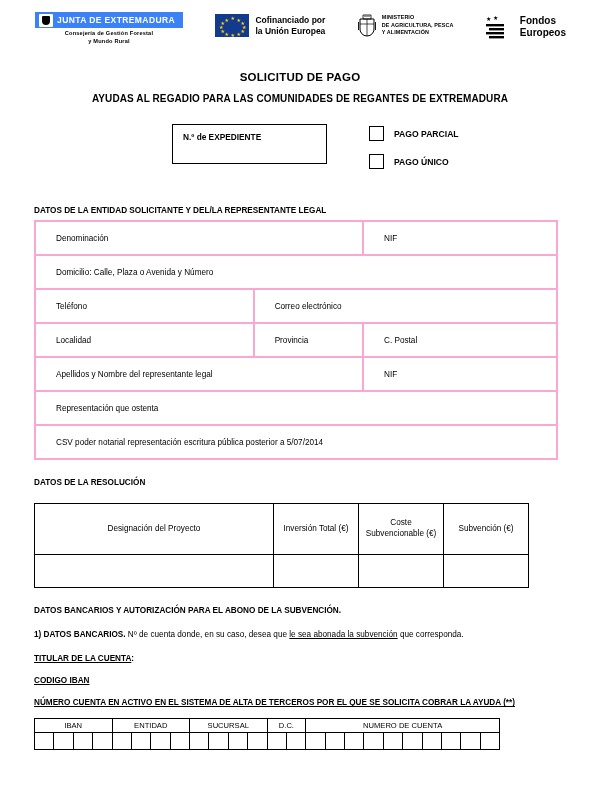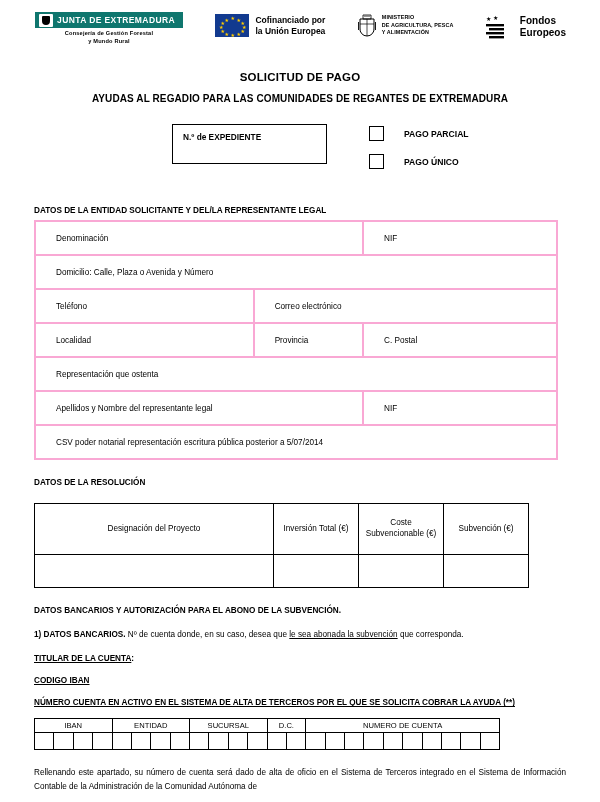--- a/index.html
+++ b/index.html
@@ -31,21 +31,21 @@
     padding: 12px 34px 0 34px;
     box-sizing: border-box;
   }
   .logo-junta {
     display: flex;
     flex-direction: column;
     align-items: center;
     width: 150px;
   }
   .junta-bar {
-    background: #0f766e;
+    background: #3b82f6;
     color: #fff;
     font-size: 8.5px;
     font-weight: bold;
     letter-spacing: .4px;
     padding: 3px 6px 3px 22px;
     position: relative;
     width: 148px;
     box-sizing: border-box;
   }
   .junta-shield {
@@ -167,21 +167,21 @@
     padding: 7px 0 0 10px;
     box-sizing: border-box;
   }
   .checks {
     margin-left: 42px;
     margin-top: 2px;
   }
   .check-line {
     display: flex;
     align-items: center;
-    gap: 20px;
+    gap: 10px;
     margin-bottom: 13px;
   }
   .chk {
     width: 13px;
     height: 13px;
     border: 1px solid #000;
     flex: none;
   }
   .check-label {
     font-size: 8.6px;
@@ -392,25 +392,25 @@
     <tr>
       <td colspan="2">Teléfono</td>
       <td colspan="3">Correo electrónico</td>
     </tr>
     <tr>
       <td colspan="2" style="width:180px">Localidad</td>
       <td style="width:140px">Provincia</td>
       <td colspan="2" style="width:146px">C. Postal</td>
     </tr>
     <tr>
-      <td colspan="5">Representación que ostenta</td>
-    </tr>
-    <tr>
       <td colspan="3">Apellidos y Nombre del representante legal</td>
       <td colspan="2">NIF</td>
+    </tr>
+    <tr>
+      <td colspan="5">Representación que ostenta</td>
     </tr>
     <tr>
       <td colspan="5">CSV poder notarial representación escritura pública posterior a 5/07/2014</td>
     </tr>
   </tbody>
     </table>
 
   <div class="sec-head sp2">DATOS DE LA RESOLUCIÓN</div>
 
   <table class="tbl-res">
@@ -481,15 +481,14 @@
         <td class="cell"></td>
         <td class="cell"></td>
         <td class="cell"></td>
         <td class="cell"></td>
         <td class="cell"></td>
       </tr>
     </tbody>
       </table>
   </div>
 
-  <div class="foot-p">Rellenando este apartado, su número de cuenta será dado de alta de oficio en el Sistema de Terceros integrado en el Sistema de Información Contable de la Administración de la Comunidad Autónoma de</div>
 
 </div>
 
 </body></html>

